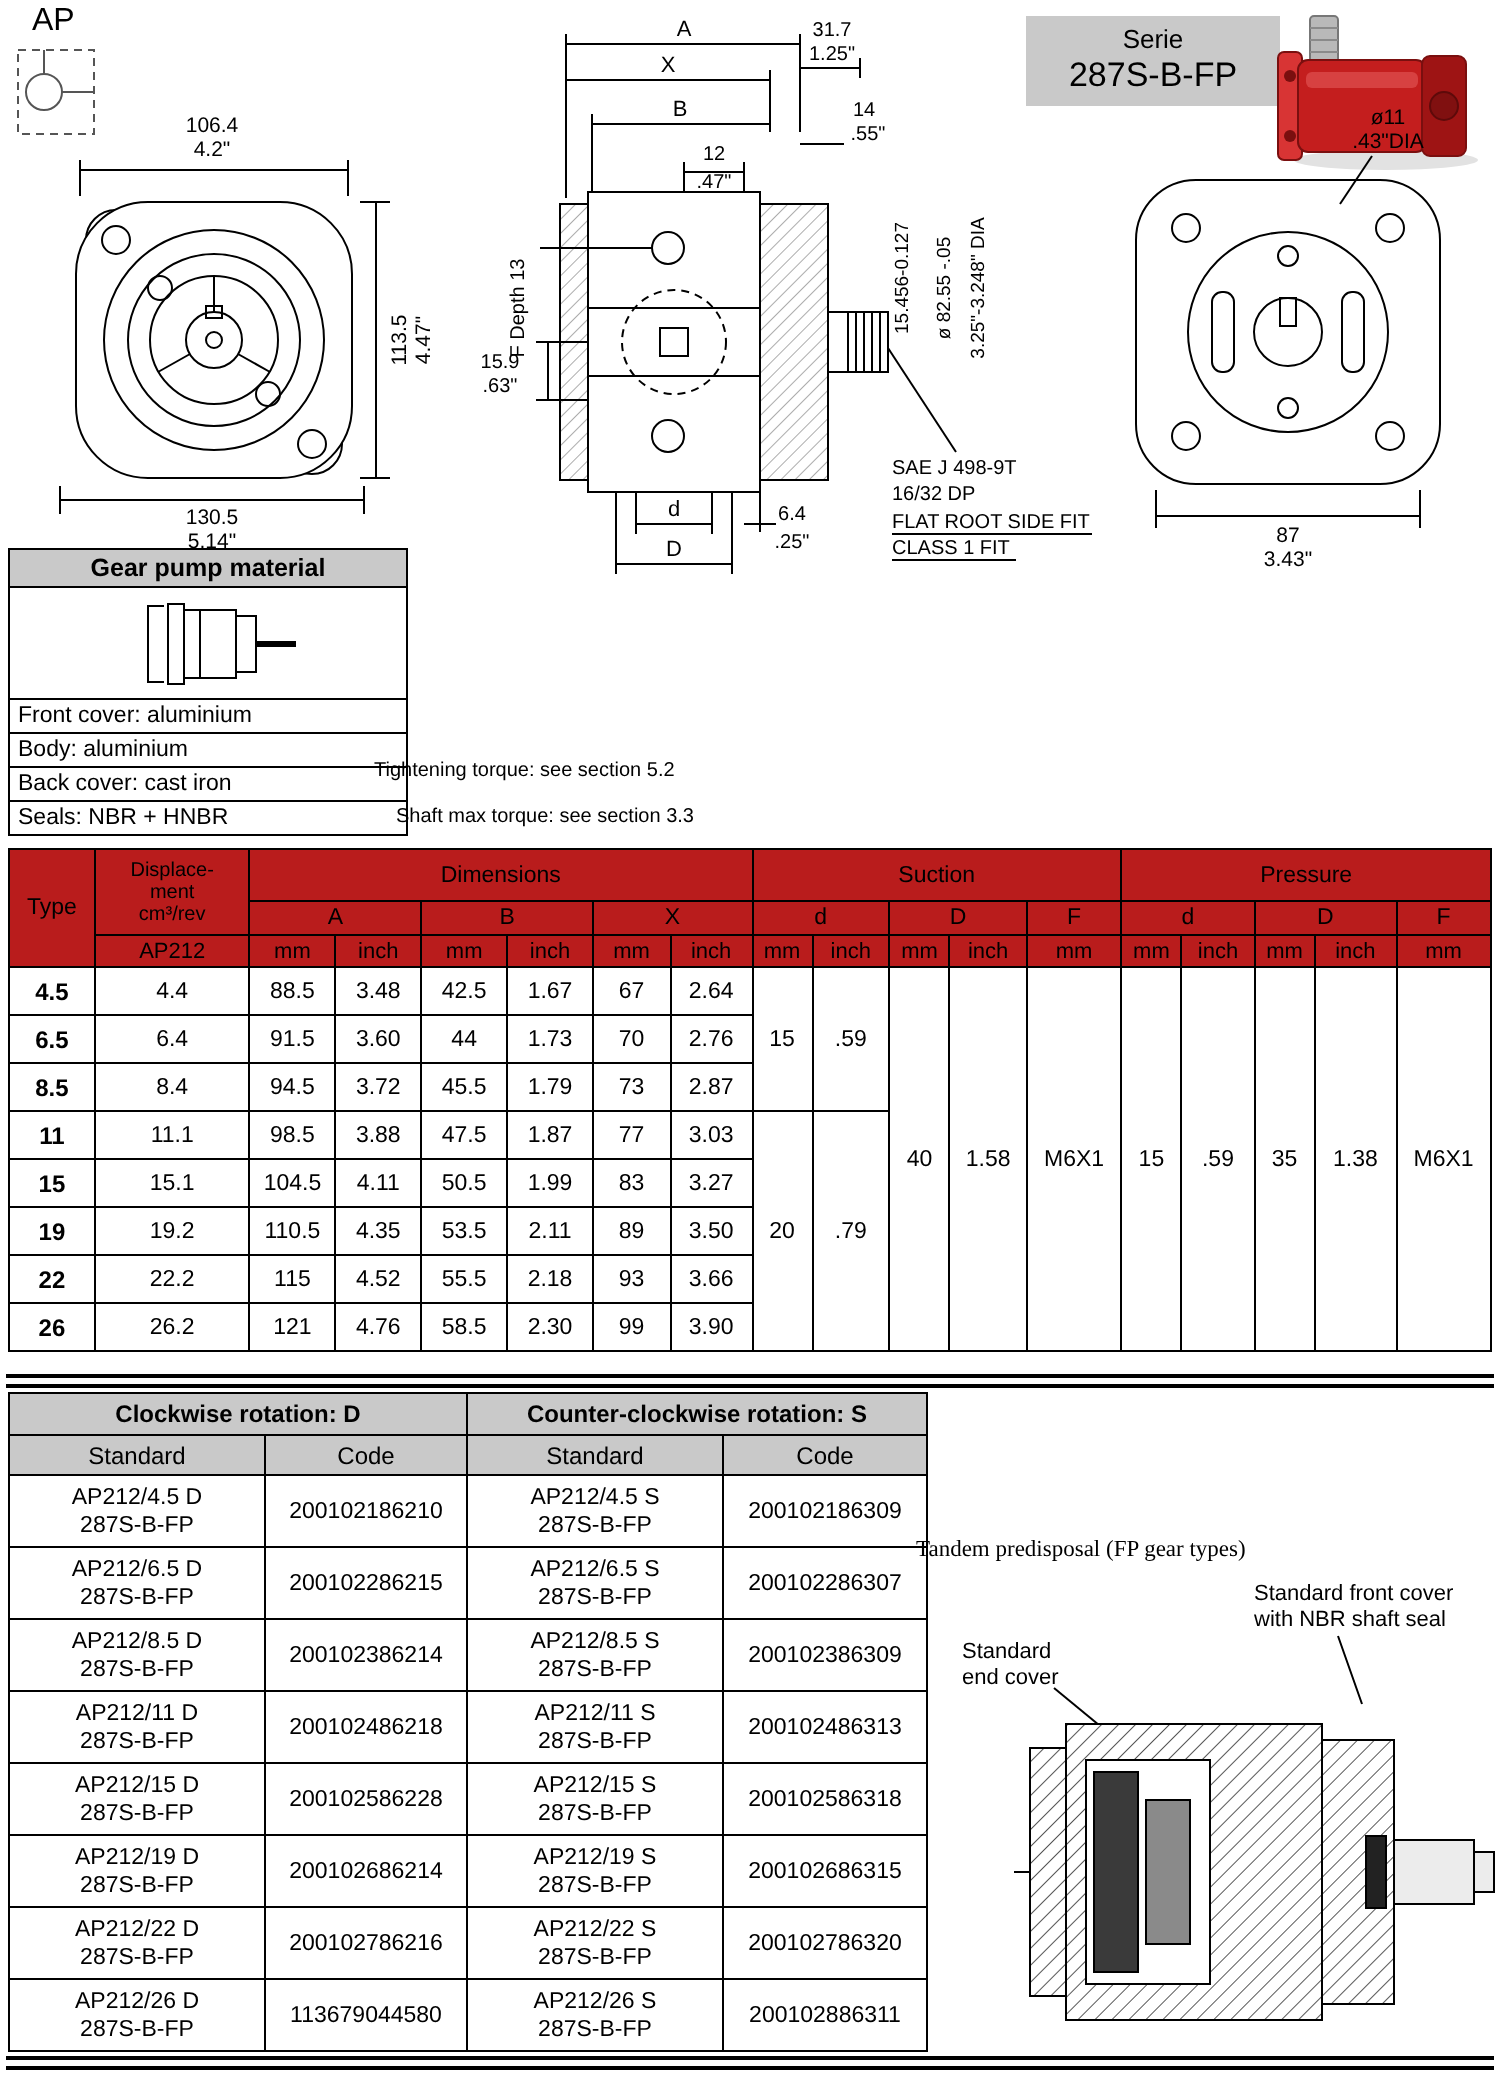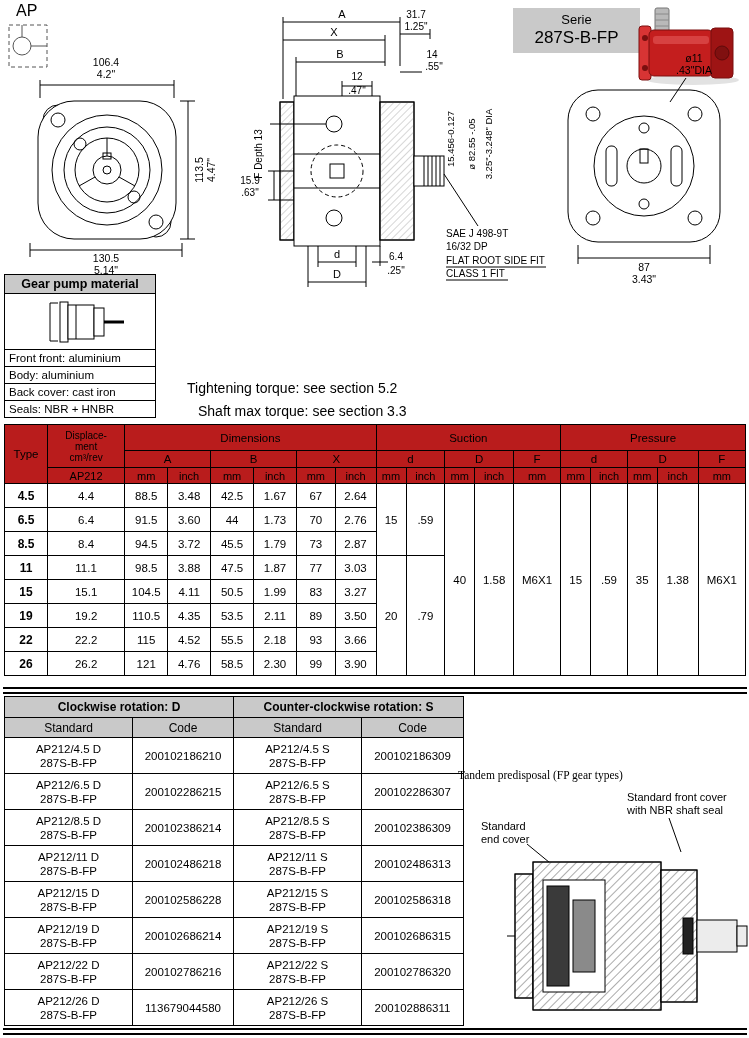--- a/index.html
+++ b/index.html
@@ -9,27 +9,27 @@
   svg{display:block;}
   svg text{font-family:"Liberation Sans",sans-serif;fill:#000;}
 
   #ap-block{left:6px;top:2px;}
   #ap-text{font-size:16px;margin-left:10px;}
 
   #serie-box{left:513px;top:8px;width:127px;height:45px;background:#c9c9c9;text-align:center;padding-top:4px;}
   #serie-label{font-size:13px;}
   #serie-value{font-size:17px;margin-top:1px;}
 
-  #material-box{left:4px;top:274px;width:152px;border:1px solid #000;background:#fff;}
+  #material-box{left:4px;top:274px;width:200px;border:1px solid #000;background:#fff;}
   #material-title{background:#c9c9c9;border-bottom:1px solid #000;font-weight:bold;font-size:12.5px;text-align:center;padding:2px 0;}
   #material-image{height:56px;border-bottom:1px solid #000;display:flex;align-items:center;justify-content:center;}
   .material-row{border-bottom:1px solid #000;font-size:11.5px;padding:2px 4px;}
   .material-row:last-child{border-bottom:0;}
 
-  .note{font-size:14px;}
+  .note{font-size:10px;}
   #note1{left:187px;top:380px;}
   #note2{left:187px;top:403px;margin-left:11px;}
 
   #main-table{left:4px;top:424px;width:742px;border-collapse:collapse;table-layout:fixed;}
   #main-table th,#main-table td{border:1px solid #000;text-align:center;vertical-align:middle;font-size:11.5px;padding:0 1px;}
   #main-table th{background:#b91c1c;font-weight:normal;}
   #main-table thead tr:nth-child(1) th{height:26px;}
   #main-table thead tr:nth-child(2) th{height:17px;}
   #main-table thead tr:nth-child(3) th{height:16px;font-size:11px;}
   #main-table tbody td{height:24px;background:#fff;}
@@ -235,21 +235,21 @@
         <g stroke="#000" fill="#fff">
           <path d="M38,6 L30,6 L30,44 L38,44" fill="none"></path>
           <rect x="40" y="5" width="8" height="40"></rect>
           <rect x="48" y="8" width="26" height="34"></rect>
           <line x1="56" y1="8" x2="56" y2="42"></line>
           <rect x="74" y="11" width="10" height="28"></rect>
           <line x1="84" y1="25" x2="104" y2="25" stroke-width="3"></line>
         </g>
       </svg>
     </div>
-    <div class="material-row">Front front: aluminium</div>
+    <div class="material-row">Front cover: aluminium</div>
     <div class="material-row">Body: aluminium</div>
     <div class="material-row">Back cover: cast iron</div>
     <div class="material-row">Seals: NBR + HNBR</div>
   </div>
 
   <div id="note1" class="abs note">Tightening torque: see section 5.2</div>
   <div id="note2" class="abs note">Shaft max torque: see section 3.3</div>
 
   <table id="main-table" class="abs">
     <colgroup>

